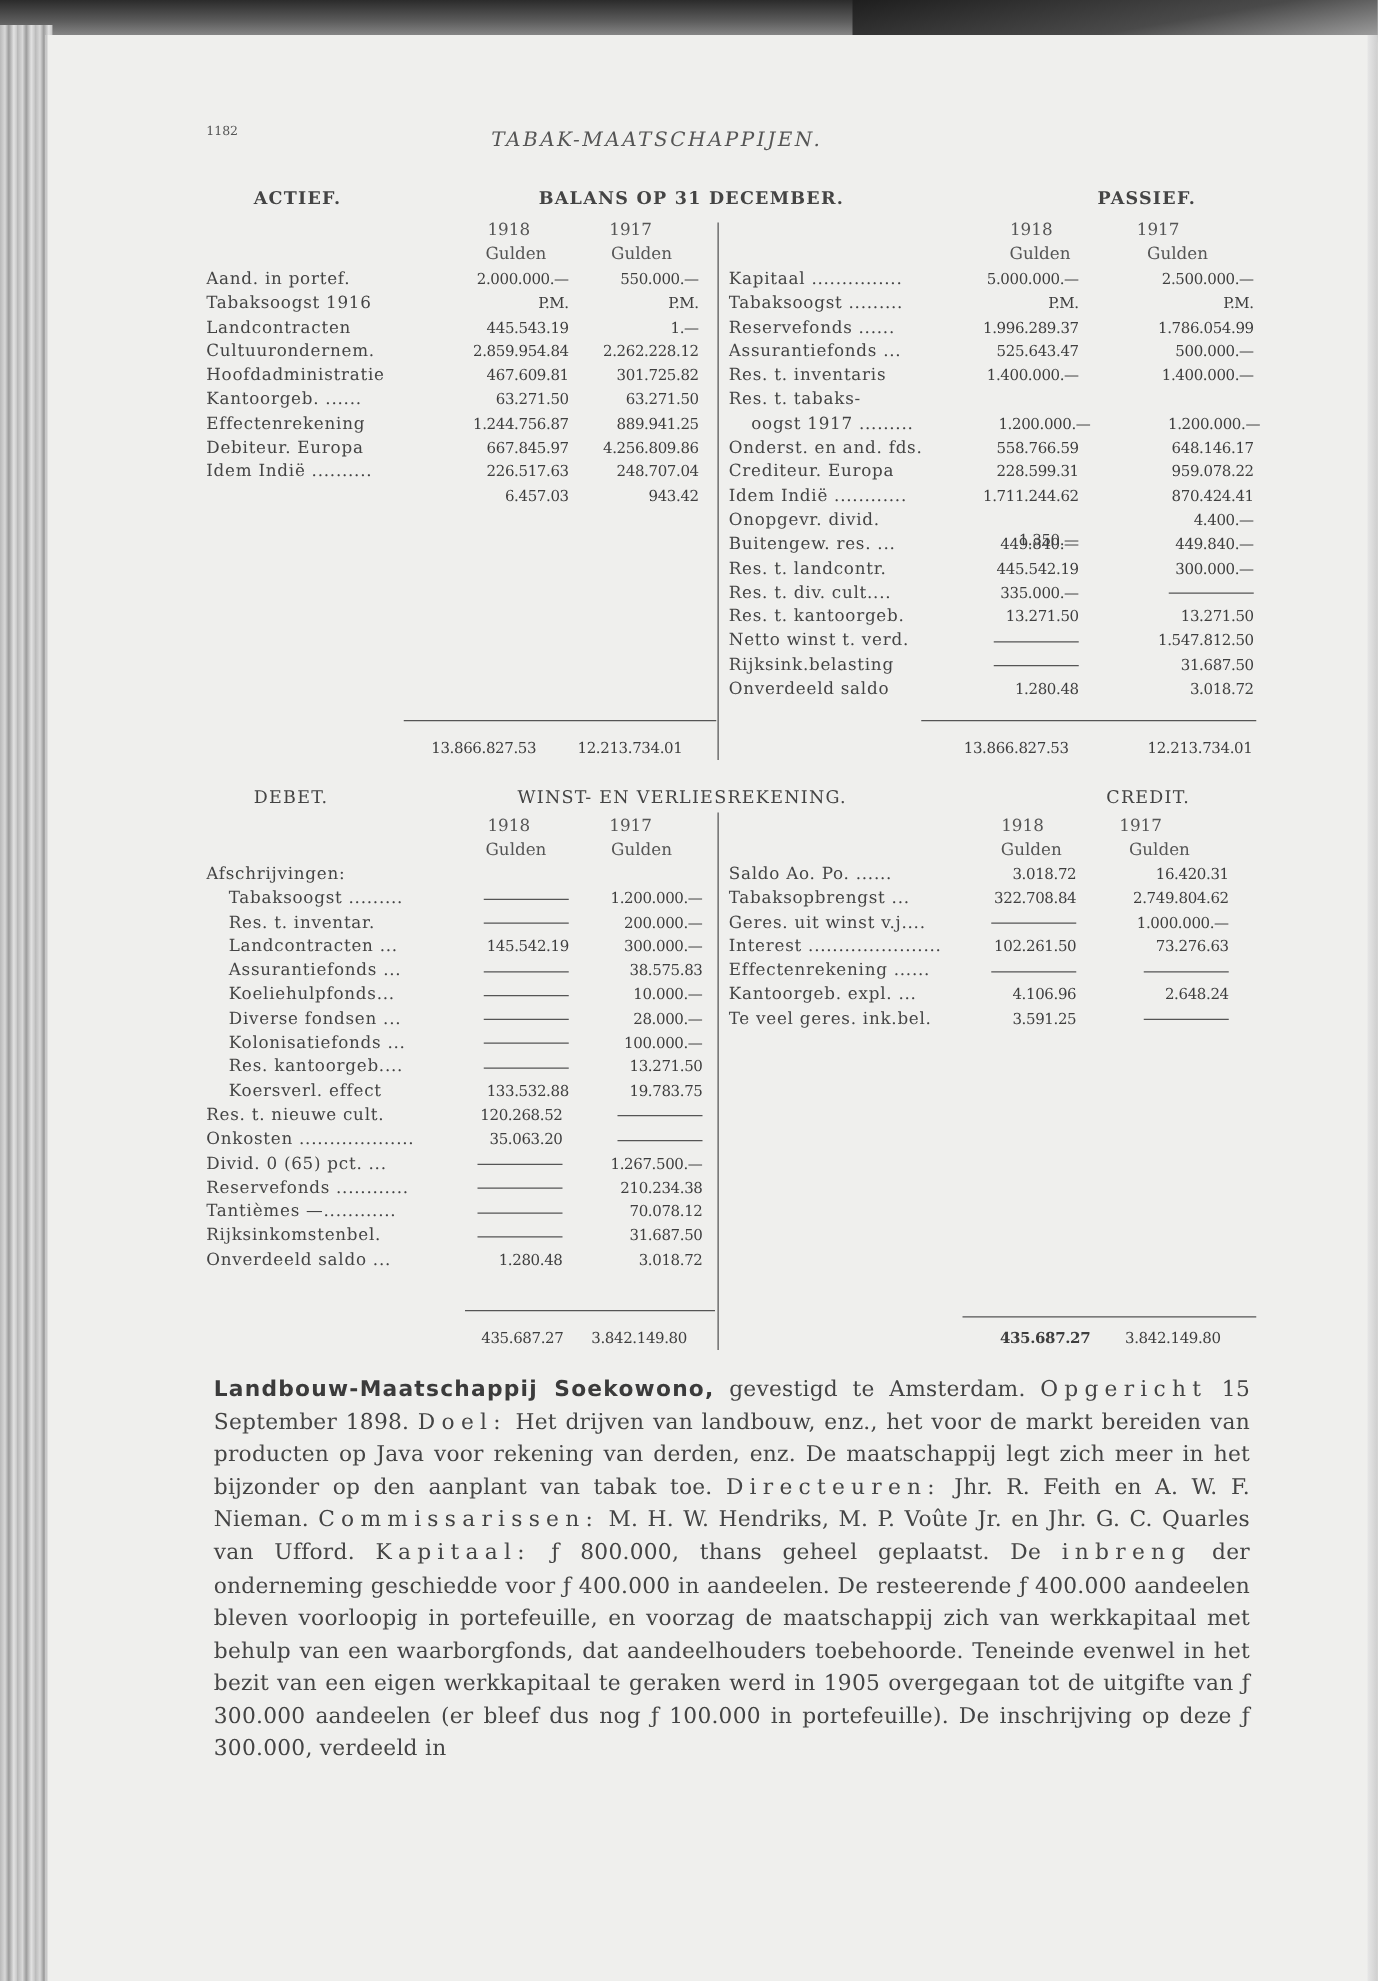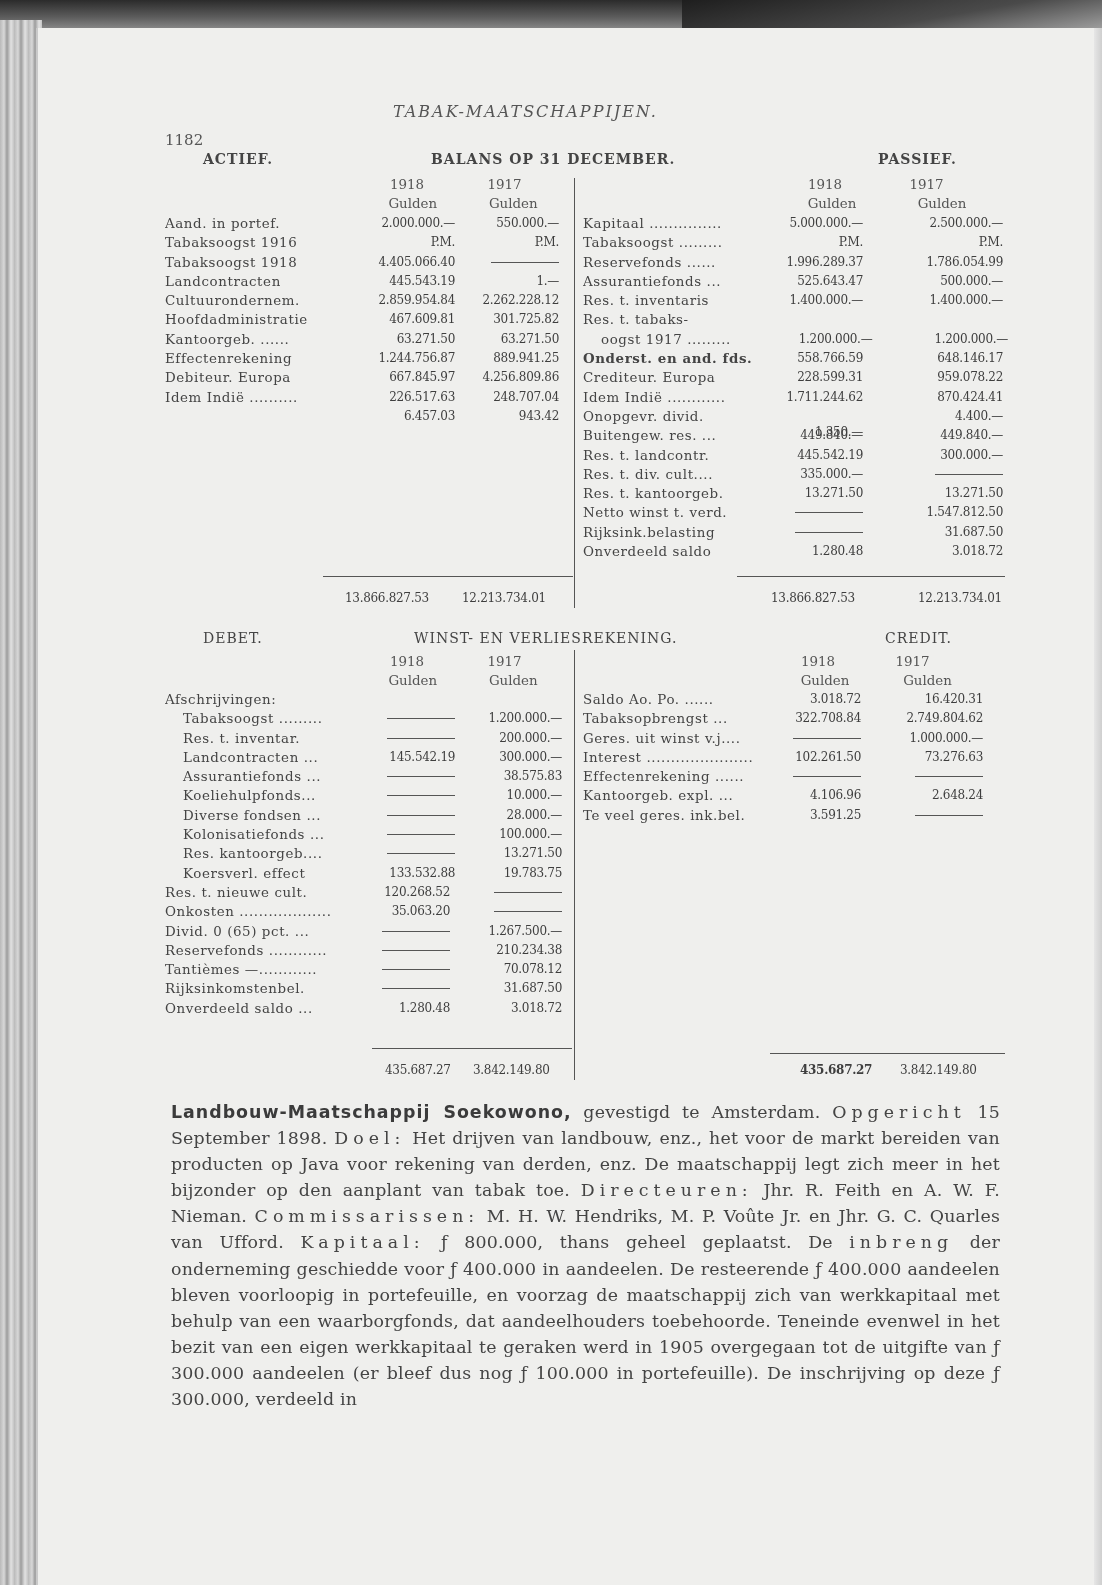--- a/index.html
+++ b/index.html
@@ -25,21 +25,21 @@
     .page {
       position: absolute; left: 36px; top: 28px; width: 1066px; height: 1557px;
       background: #efefed;
       border-left: 2px solid #c9c9c9;
     }
     .right-edge {
       position: absolute; right: 0; top: 28px; width: 8px; height: 1557px;
       background: linear-gradient(90deg, #e6e6e6, #cfcfcf);
     }
     .abs { position: absolute; white-space: nowrap; }
-    .pagenum { font-size: 15px; color: #555; margin-top: 31px; }
+    .pagenum { font-size: 10px; color: #555; }
     .runhead { font-style: italic; font-size: 16px; letter-spacing: 2px; color: #555; }
     .sechead { font-size: 14px; font-weight: bold; letter-spacing: 1px; color: #444; }
     .sechead-plain { font-size: 14px; letter-spacing: 1px; color: #444; }
     .tbl { position: absolute; font-size: 13.4px; line-height: 19.3px; color: #444; }
     .row { display: flex; height: 19.3px; }
     .lbl { overflow: hidden; white-space: nowrap; letter-spacing: 0.6px; }
     .num { text-align: right; white-space: nowrap; font-size: 12px; letter-spacing: -0.3px; color: #3e3e3e; }
     .indent { padding-left: 18px; }
     .dash { display: inline-block; width: 68px; border-top: 1px solid #555; vertical-align: middle; }
     .colhead { text-align: center; color: #555; }
@@ -102,25 +102,20 @@
       <div class="lbl" style="width: 200px;">Aand. in portef.</div>
       <div class="num" style="width: 90px;">2.000.000.—</div>
       <div class="num" style="width: 104px;">550.000.—</div>
     </div>
     <div class="row">
       <div class="lbl" style="width: 200px;">Tabaksoogst 1916</div>
       <div class="num" style="width: 90px;">P.M.</div>
       <div class="num" style="width: 104px;">P.M.</div>
     </div>
     <div class="row">
-      <div class="lbl" style="width: 200px;">Tabaksoogst 1918</div>
-      <div class="num" style="width: 90px;">4.405.066.40</div>
-      <div class="num" style="width: 104px;"><span class="dash"></span></div>
-    </div>
-    <div class="row">
       <div class="lbl" style="width: 200px;">Landcontracten</div>
       <div class="num" style="width: 90px;">445.543.19</div>
       <div class="num" style="width: 104px;">1.—</div>
     </div>
     <div class="row">
       <div class="lbl" style="width: 200px;">Cultuurondernem.</div>
       <div class="num" style="width: 90px;">2.859.954.84</div>
       <div class="num" style="width: 104px;">2.262.228.12</div>
     </div>
     <div class="row">
@@ -185,21 +180,21 @@
       <div class="lbl" style="width: 192px;">Res. t. tabaks-</div>
       <div class="num" style="width: 88px;"></div>
       <div class="num" style="width: 140px;"></div>
     </div>
     <div class="row">
       <div class="lbl indent" style="width: 192px;">oogst 1917 .........</div>
       <div class="num" style="width: 88px;">1.200.000.—</div>
       <div class="num" style="width: 140px;">1.200.000.—</div>
     </div>
     <div class="row">
-      <div class="lbl" style="width: 192px; font-weight: bold;">Onderst. en and. fds.</div>
+      <div class="lbl" style="width: 192px;">Onderst. en and. fds.</div>
       <div class="num" style="width: 88px;">558.766.59</div>
       <div class="num" style="width: 140px;">648.146.17</div>
     </div>
     <div class="row">
       <div class="lbl" style="width: 192px;">Crediteur. Europa</div>
       <div class="num" style="width: 88px;">228.599.31</div>
       <div class="num" style="width: 140px;">959.078.22</div>
     </div>
     <div class="row">
       <div class="lbl" style="width: 192px;">Idem Indië ............</div>

